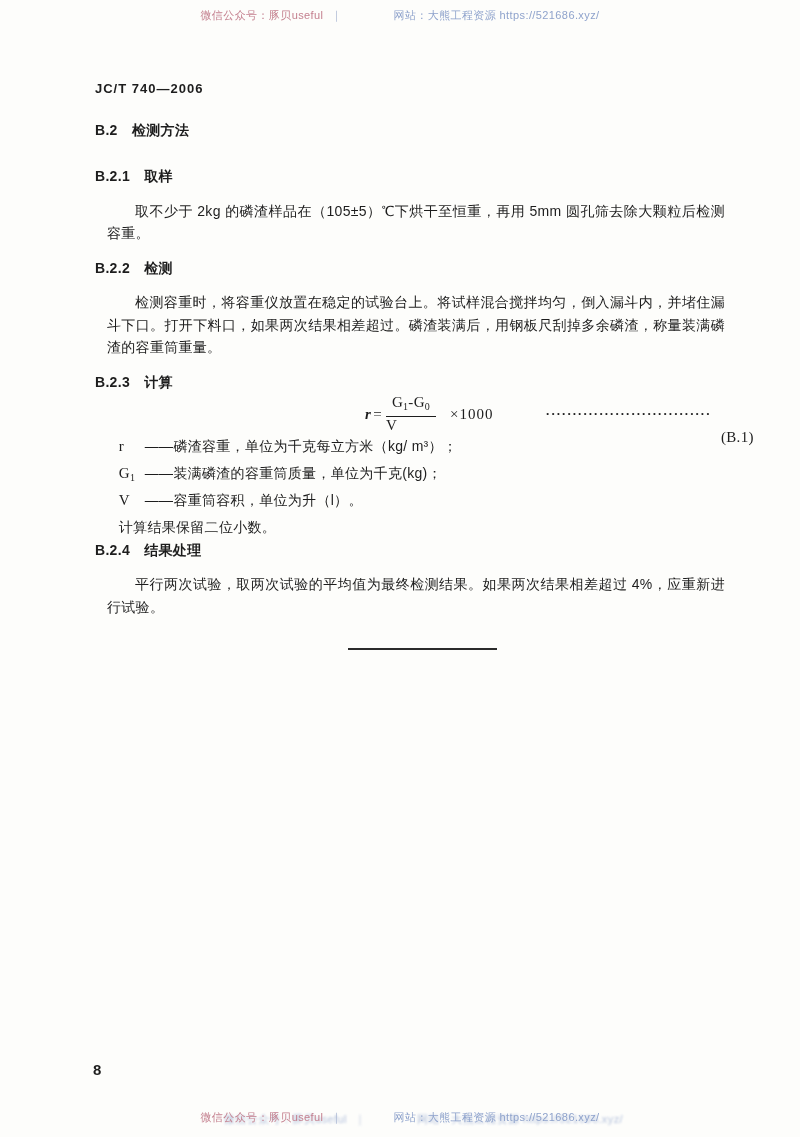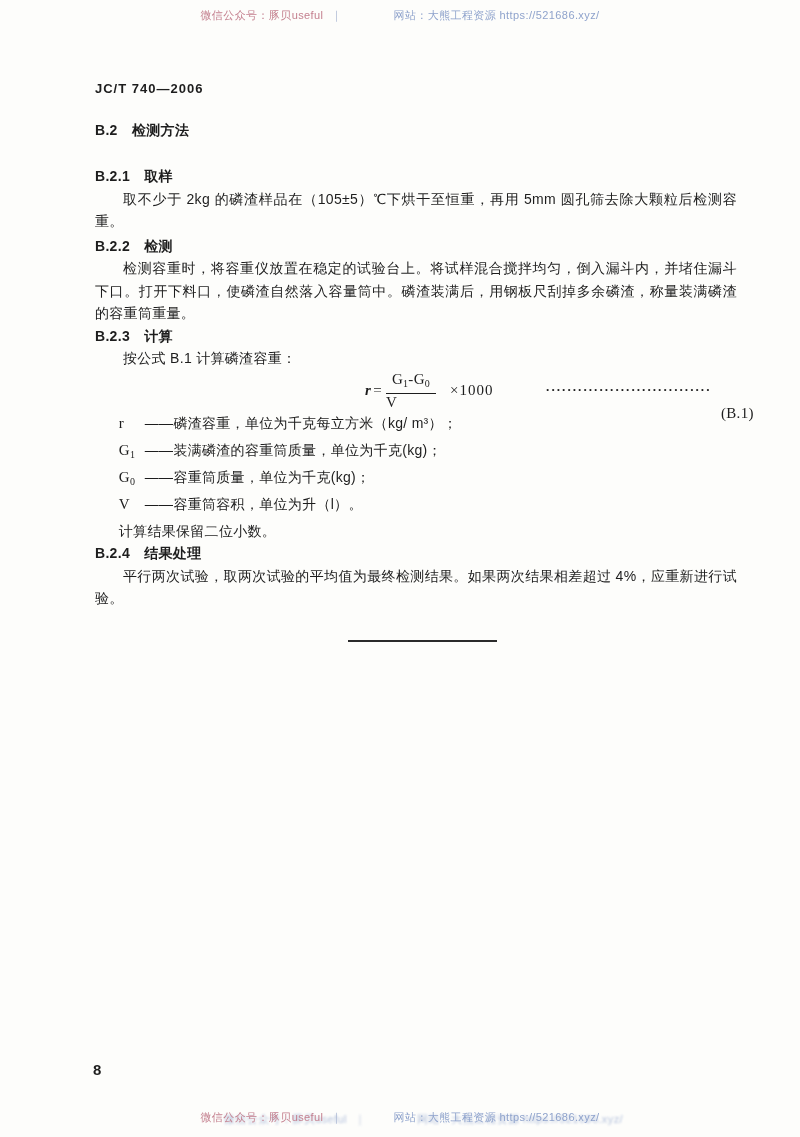--- a/index.html
+++ b/index.html
@@ -47,21 +47,21 @@
   }
   .std-code {
     font-weight: bold;
     font-size: 13px;
     letter-spacing: 1px;
     margin-bottom: 18px;
   }
   .hd { font-weight: bold; }
   .hd-b2 { margin-bottom: 24px; }
   .para {
-    margin: 0;
+    margin: 12px;
     text-align: justify;
     text-indent: 2em;
   }
   .hd-b22 { margin-top: 2px; }
 
   
   .formula-row {
     display: flex;
     align-items: center;
     height: 42px;
@@ -137,47 +137,43 @@
   <div class="doc">
 
     <div class="std-code">JC/T 740—2006</div>
 
     <div class="hd hd-b2">B.2　检测方法</div>
 
     <div class="hd">B.2.1　取样</div>
     <p class="para">取不少于 2kg 的磷渣样品在（105±5）℃下烘干至恒重，再用 5mm 圆孔筛去除大颗粒后检测容重。</p>
 
     <div class="hd hd-b22">B.2.2　检测</div>
-    <p class="para">检测容重时，将容重仪放置在稳定的试验台上。将试样混合搅拌均匀，倒入漏斗内，并堵住漏斗下口。打开下料口，使磷渣自然落入容量筒中。磷渣装满后，用钢板尺刮掉多余磷渣，称量装满磷渣的容重筒重量。</p>
+    <p class="para">检测容重时，将容重仪放置在稳定的试验台上。将试样混合搅拌均匀，倒入漏斗内，并堵住漏斗下口。打开下料口，如果两次结果相差超过。磷渣装满后，用钢板尺刮掉多余磷渣，称量装满磷渣的容重筒重量。</p>
 
     <div class="hd">B.2.3　计算</div>
-    <p class="para">按公式 B.1 计算磷渣容重：</p>
 
     <div class="formula-row">
       <span class="f-lhs">r</span>
         <span>=</span>
       <span class="frac">
         <span class="num"><span>G</span><sub class="f-sub">1</sub><span>-</span><span>G</span><sub class="f-sub">0</sub></span>
         <span class="den">V</span>
       </span>
       <span class="f-times">×1000</span>
       <span class="f-dots">·······························</span>
       <span class="f-label">(B.1)</span>
     </div>
 
 
     <div class="defs">
       <div class="def">
         <span class="sym"><span>r</span><sub class="f-sub"></sub></span><span>——磷渣容重，单位为千克每立方米（kg/ m³）；</span>
       </div>
       <div class="def">
         <span class="sym"><span>G</span><sub class="f-sub">1</sub></span><span>——装满磷渣的容重筒质量，单位为千克(kg)；</span>
-      </div>
-      <div class="def">
-        <span class="sym"><span>G</span><sub class="f-sub">0</sub></span><span>——容重筒质量，单位为千克(kg)；</span>
       </div>
       <div class="def">
         <span class="sym"><span>V</span><sub class="f-sub"></sub></span><span>——容重筒容积，单位为升（l）。</span>
       </div>
     </div>
 
     <div class="result-note">计算结果保留二位小数。</div>
 
     <div class="hd">B.2.4　结果处理</div>
     <p class="para">平行两次试验，取两次试验的平均值为最终检测结果。如果两次结果相差超过 4%，应重新进行试验。</p>

